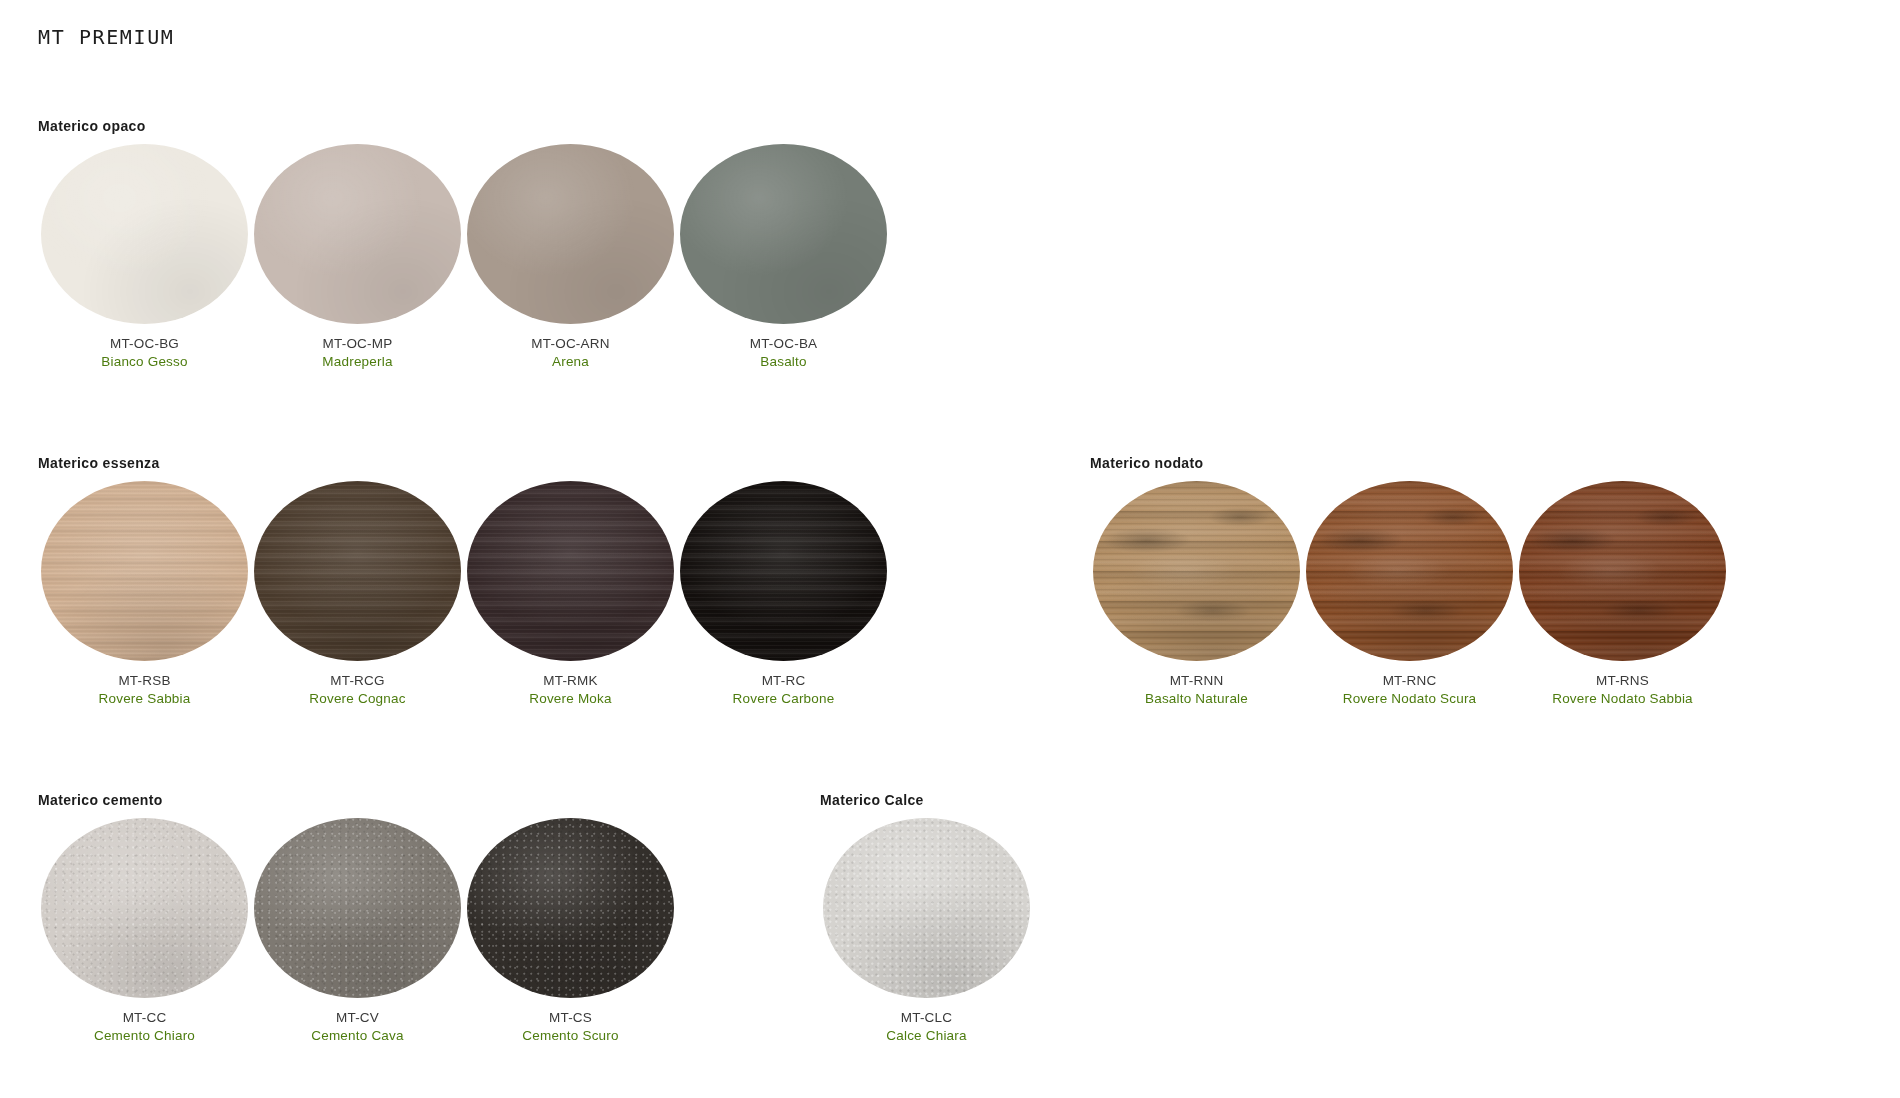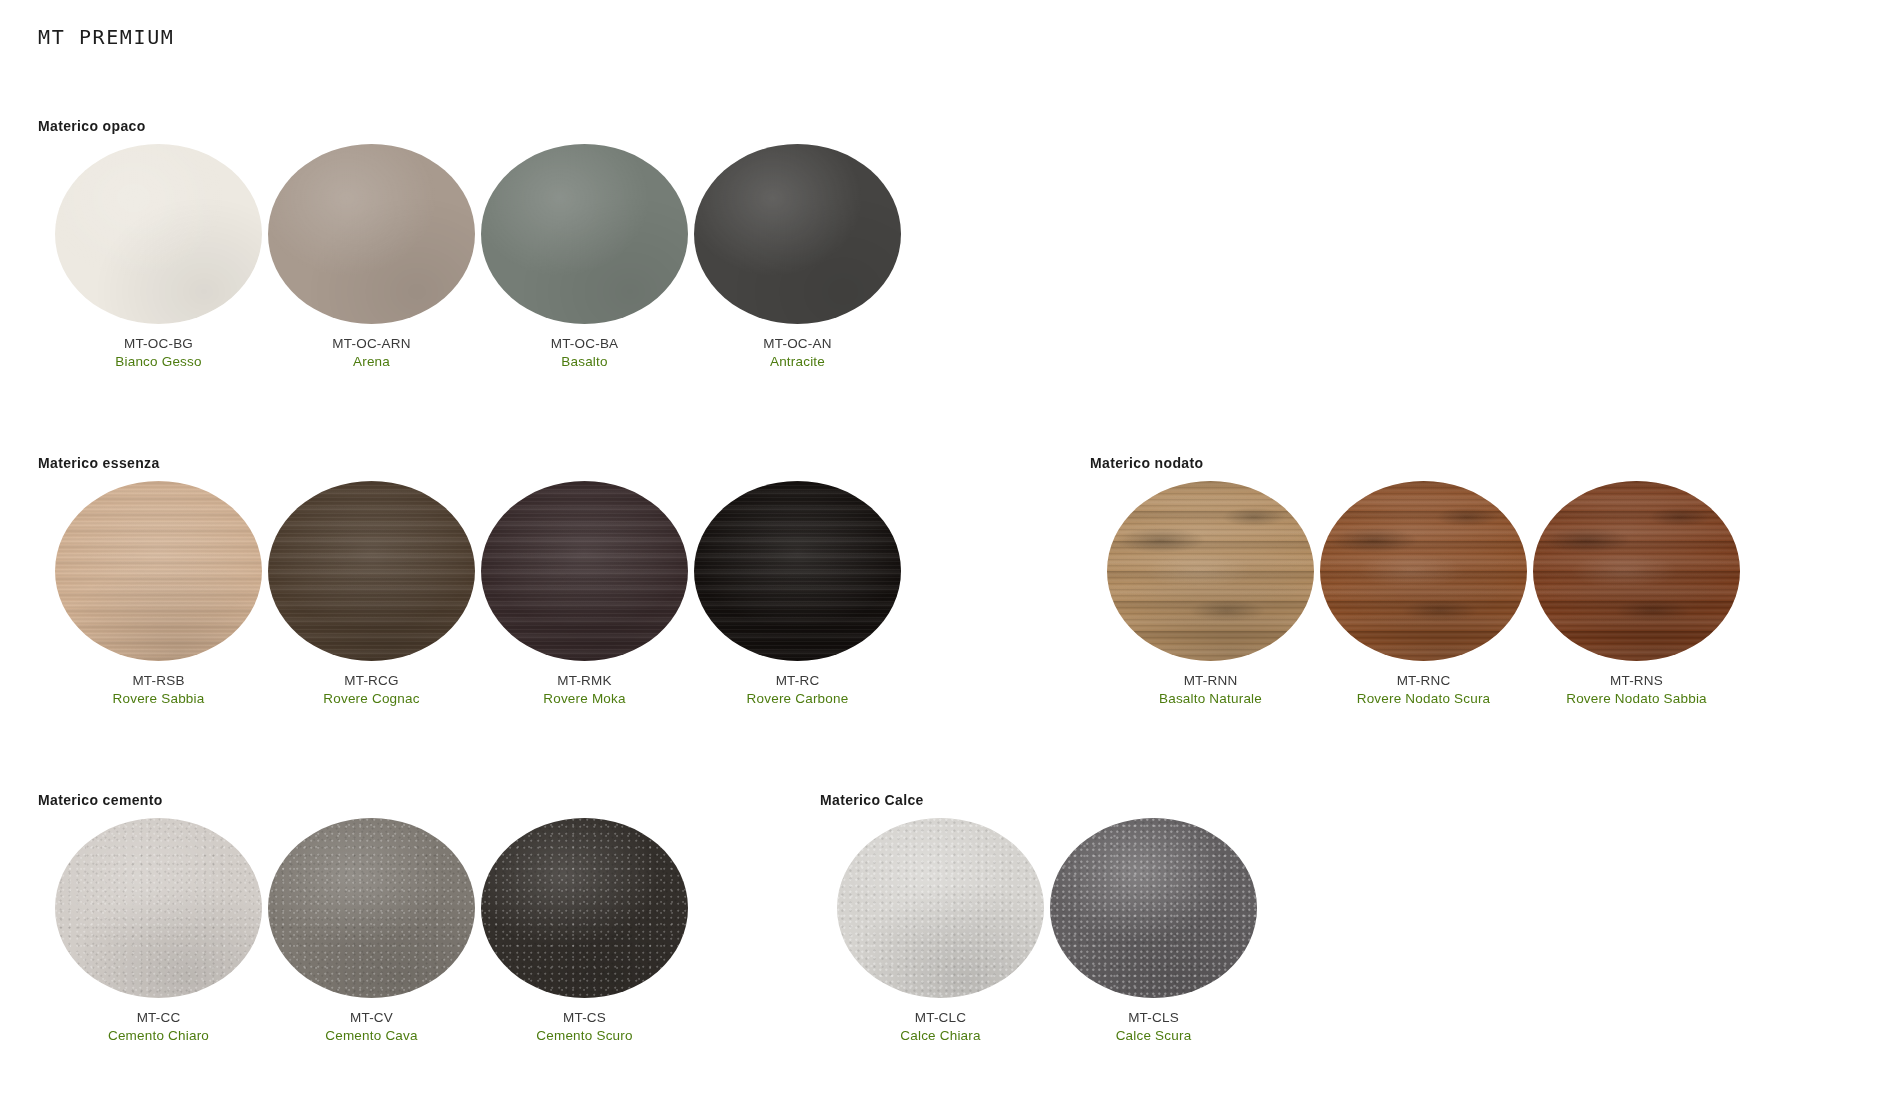--- a/index.html
+++ b/index.html
@@ -52,21 +52,21 @@
     font-size: 14px;
     font-weight: bold;
     letter-spacing: 0.35px;
     color: #1c1c1c;
     white-space: nowrap;
   }
 
   .swatches {
     position: absolute;
     top: 26px;
-    left: 14px;
+    left: 0;
     display: flex;
     flex-direction: row;
   }
 
   .swatch {
     width: 213px;
     text-align: center;
     position: relative;
   }
 
@@ -199,49 +199,49 @@
                 <div class="grain"></div>
               </div>
             </div>
             <div class="swatch-caption">
               <span class="swatch-code">MT-OC-BG</span>
               <span class="swatch-name">Bianco Gesso</span>
             </div>
           </div>
           <div class="swatch">
             <div class="disc-wrap">
+              <div class="disc tex-flat" style="background-color: rgb(199, 186, 178);">
+                <div class="grain"></div>
+              </div>
+            </div>
+            <div class="swatch-caption">
+              <span class="swatch-code">MT-OC-MP</span>
+              <span class="swatch-name">Madreperla</span>
+            </div>
+          </div>
+          <div class="swatch">
+            <div class="disc-wrap">
               <div class="disc tex-flat" style="background-color: rgb(168, 154, 142);">
                 <div class="grain"></div>
               </div>
             </div>
             <div class="swatch-caption">
               <span class="swatch-code">MT-OC-ARN</span>
               <span class="swatch-name">Arena</span>
             </div>
           </div>
           <div class="swatch">
             <div class="disc-wrap">
               <div class="disc tex-flat" style="background-color: rgb(117, 125, 118);">
                 <div class="grain"></div>
               </div>
             </div>
             <div class="swatch-caption">
               <span class="swatch-code">MT-OC-BA</span>
               <span class="swatch-name">Basalto</span>
-            </div>
-          </div>
-          <div class="swatch">
-            <div class="disc-wrap">
-              <div class="disc tex-flat" style="background-color: rgb(69, 68, 66);">
-                <div class="grain"></div>
-              </div>
-            </div>
-            <div class="swatch-caption">
-              <span class="swatch-code">MT-OC-AN</span>
-              <span class="swatch-name">Antracite</span>
             </div>
           </div>
         </div>
       </div>
     </div>
   <div class="row row-2">
       <div class="group" style="left: 38px;">
         <div class="group-title">Materico essenza</div>
         <div class="swatches">
           <div class="swatch">
@@ -375,28 +375,17 @@
             <div class="disc-wrap">
               <div class="disc tex-calce" style="background-color: rgb(213, 211, 207);">
                 <div class="grain"></div>
               </div>
             </div>
             <div class="swatch-caption">
               <span class="swatch-code">MT-CLC</span>
               <span class="swatch-name">Calce Chiara</span>
             </div>
           </div>
-          <div class="swatch">
-            <div class="disc-wrap">
-              <div class="disc tex-calce" style="background-color: rgb(97, 94, 96);">
-                <div class="grain"></div>
-              </div>
-            </div>
-            <div class="swatch-caption">
-              <span class="swatch-code">MT-CLS</span>
-              <span class="swatch-name">Calce Scura</span>
-            </div>
-          </div>
         </div>
       </div>
     </div>
 
 </div>
 
 </body></html>

